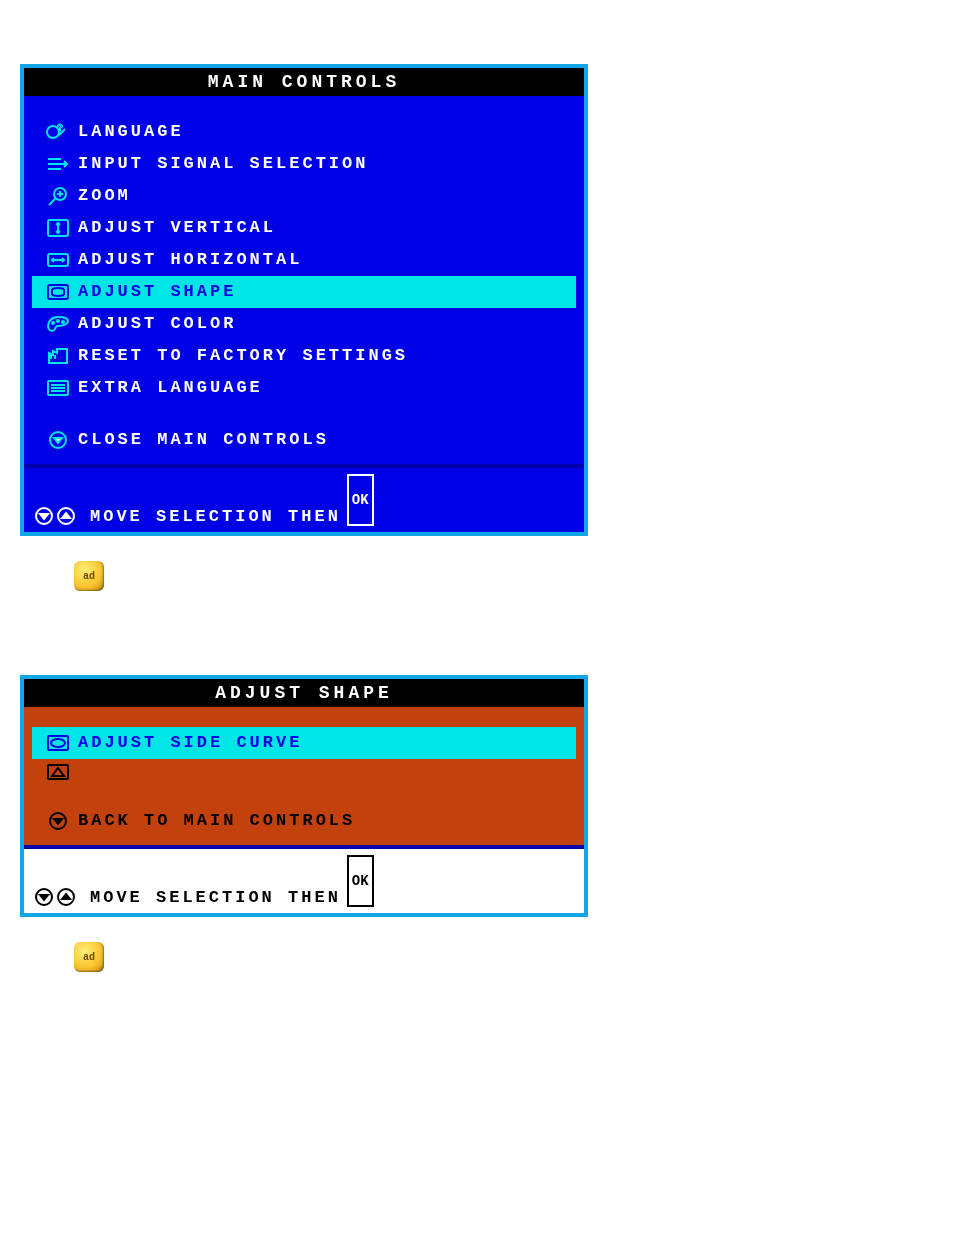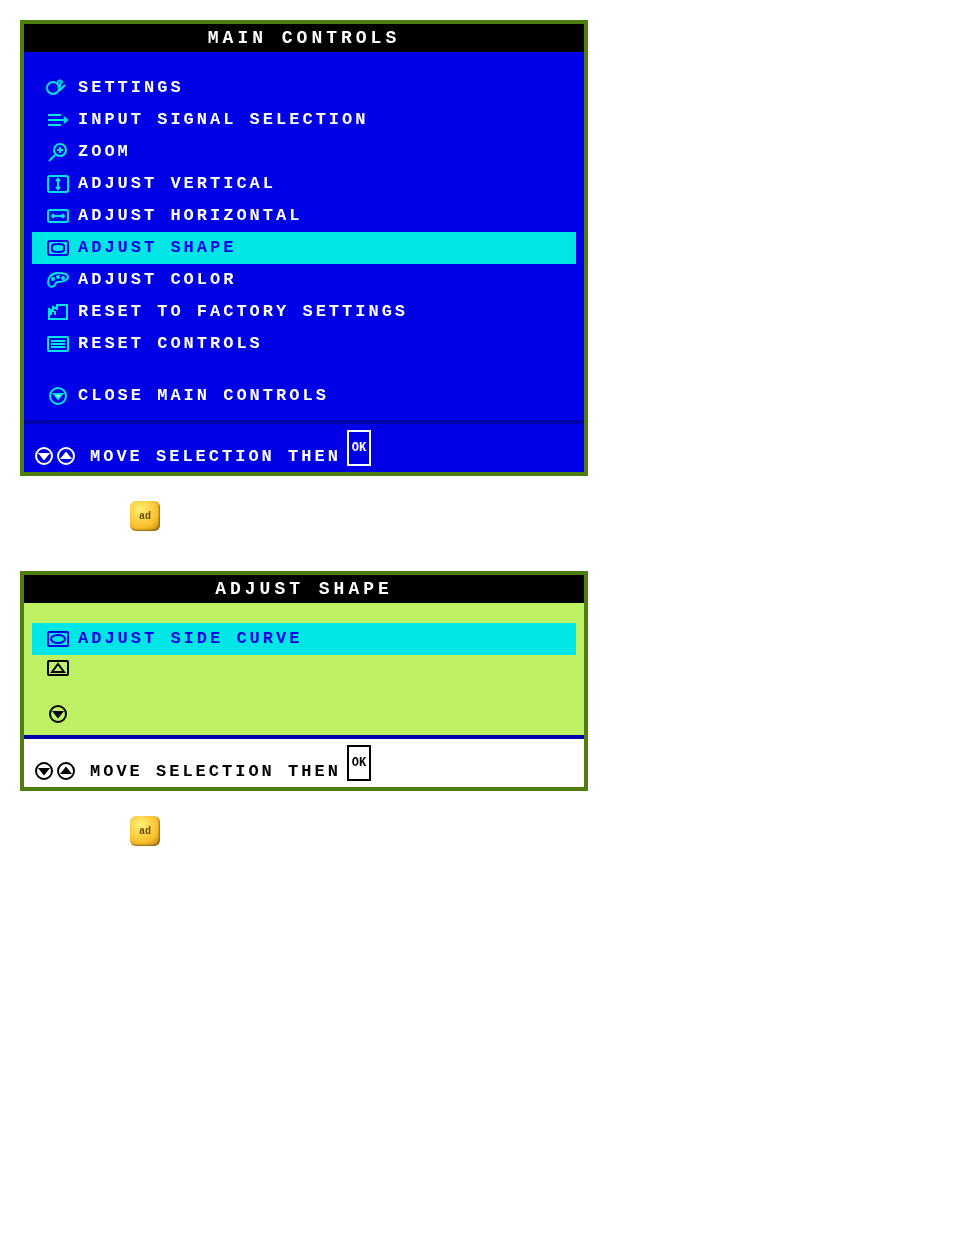--- a/index.html
+++ b/index.html
@@ -5,37 +5,38 @@
   body {
     margin: 0;
     padding: 20px;
     background: #ffffff;
     font-family: "Courier New", monospace;
     width: 954px;
     box-sizing: border-box;
   }
   .osd-window {
     width: 560px;
-    border: 4px solid #4d7c0f;
+    border: 4px solid #0ea5e9;
     margin-bottom: 25px;
+    margin-top: 44px;
   }
   .osd-title {
     background: #000;
     color: #fff;
     text-align: center;
     font-weight: bold;
     letter-spacing: 4px;
     font-size: 18px;
     padding: 4px 0;
   }
   .osd-body {
     padding: 20px 8px 8px 8px;
   }
   .osd-blue .osd-body { background: #0000e6; color: #fff; }
-  .osd-white .osd-body { background: #bef264; color: #000; }
+  .osd-white .osd-body { background: #c2410c; color: #000; }
   .menu-row {
     display: flex;
     align-items: center;
     padding: 2px 6px;
     font-weight: bold;
     letter-spacing: 3px;
     font-size: 17px;
     line-height: 28px;
   }
   .menu-row.highlight-blue { background: #00e6e6; color: #0000e6; }
@@ -64,40 +65,40 @@
   }
   .osd-blue .osd-footer { background: #0000e6; color: #fff; }
   .osd-white .osd-footer { background: #fff; color: #000; }
   .footer-icons { display: inline-flex; gap: 2px; margin-right: 14px; }
   .footer-icons svg { width: 20px; height: 20px; }
   .osd-blue .footer-icons svg { stroke: #fff; fill: none; }
   .osd-white .footer-icons svg { stroke: #000; fill: none; }
   .ok-box {
     display: inline-flex;
     border: 2px solid currentColor;
-    font-size: 12px;
-    padding: 8px 3px;
+    font-size: 14px;
+    padding: 16px 3px;
     letter-spacing: 0;
     margin-left: 6px;
     align-items: center;
     height: 16px;
     font-weight: bold;
   }
   .ok-button {
     width: 30px;
     height: 30px;
     background: radial-gradient(circle at 35% 30%, #fff176, #fbc02d 60%, #b8860b 100%);
     border-radius: 6px;
     display: inline-flex;
     align-items: center;
     justify-content: center;
     font-size: 10px;
     font-weight: bold;
     color: #6b4a00;
-    margin-left: 110px;
+    margin-left: 54px;
     margin-bottom: 40px;
     box-shadow: inset -1px -1px 2px rgba(0,0,0,0.4);
   }
 </style>
 </head>
 <body>
 
 
 
 
@@ -106,21 +107,21 @@
   <div class="osd-body">
 
     <div class="menu-row">
       <span class="icon-cell">
         <svg viewBox="0 0 26 22" stroke-width="2">
             <circle cx="8" cy="11" r="6"></circle>
             <text x="12" y="10" font-size="10" stroke-width="1">?</text>
             <path d="M14 14 L20 8"></path>
           </svg>
       </span>
-      <span>SETTINGS</span>
+      <span>LANGUAGE</span>
     </div>
 
     <div class="menu-row">
       <span class="icon-cell">
         <svg viewBox="0 0 26 22" stroke-width="2">
             <path d="M3 6 L16 6 M3 11 L16 11 M3 16 L16 16 M16 11 L22 11 M19 8 L22 11 L19 14"></path>
           </svg>
       </span>
       <span>INPUT SIGNAL SELECTION</span>
     </div>
@@ -186,21 +187,21 @@
       <span>RESET TO FACTORY SETTINGS</span>
     </div>
 
     <div class="menu-row">
       <span class="icon-cell">
         <svg viewBox="0 0 26 22" stroke-width="2">
             <rect x="3" y="4" width="20" height="14" rx="1"></rect>
             <path d="M6 8 L20 8 M6 11 L20 11 M6 14 L20 14"></path>
           </svg>
       </span>
-      <span>RESET CONTROLS</span>
+      <span>EXTRA LANGUAGE</span>
     </div>
 
     <div class="spacer"></div>
 
     <div class="menu-row">
       <span class="icon-cell">
         <svg viewBox="0 0 26 22" stroke-width="2" stroke="#fff">
             <circle cx="13" cy="11" r="8"></circle>
             <path d="M9 9 L13 14 L17 9 Z" fill="#fff"></path>
           </svg>
@@ -254,20 +255,21 @@
 
     <div class="spacer"></div>
 
     <div class="menu-row">
       <span class="icon-cell">
         <svg viewBox="0 0 26 22" stroke-width="2">
             <circle cx="13" cy="11" r="8"></circle>
             <path d="M9 9 L13 14 L17 9 Z" fill="#000"></path>
           </svg>
       </span>
+      <span>BACK TO MAIN CONTROLS</span>
     </div>
   </div>
 
   <div class="osd-footer">
     <span class="footer-icons">
       <svg viewBox="0 0 20 20" stroke-width="2">
           <circle cx="10" cy="10" r="8"></circle>
           <path d="M6 8 L10 13 L14 8 Z" fill="#000"></path>
         </svg>
       <svg viewBox="0 0 20 20" stroke-width="2">

